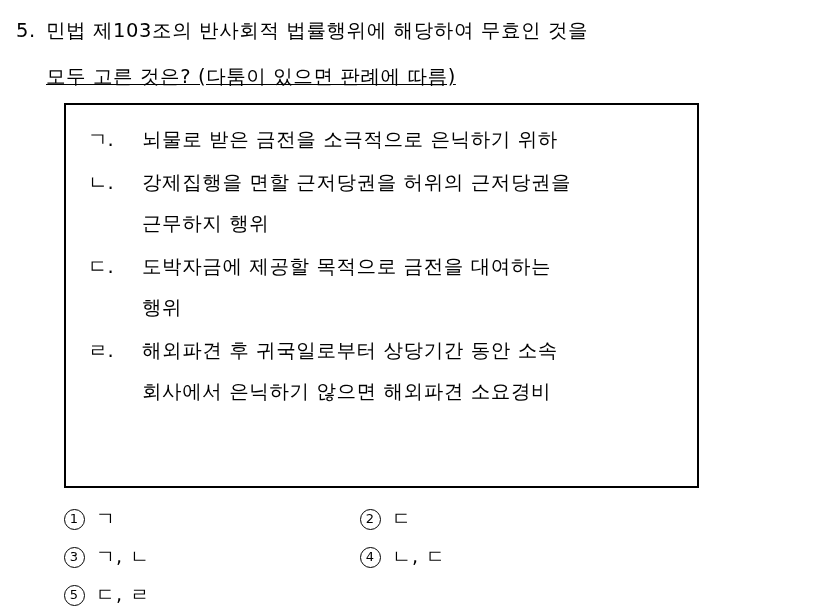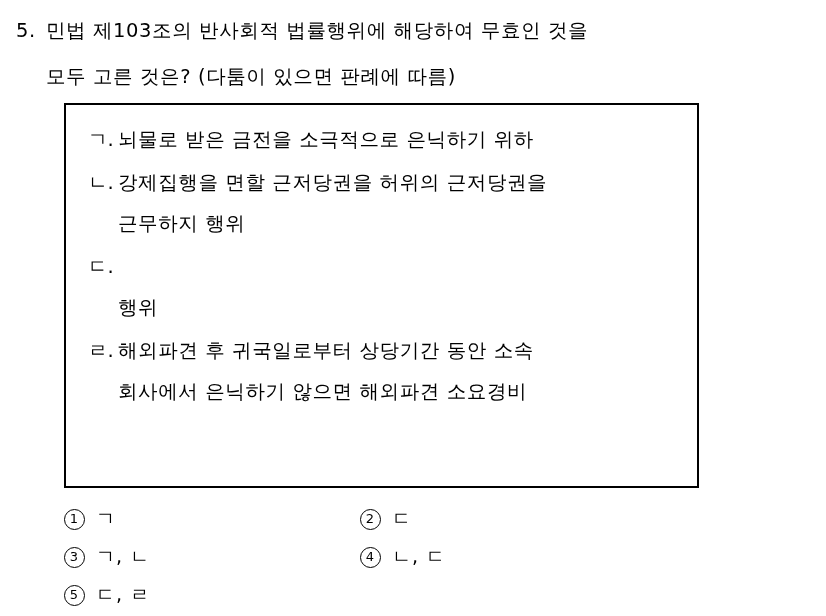--- a/index.html
+++ b/index.html
@@ -39,20 +39,21 @@
     width: 30px;
     flex: 0 0 30px;
     text-align: left;
     font-size: 19.5px;
   }
   .q-text {
     flex: 1 1 auto;
   }
   .q-line.cont .q-text {
     padding-left: 0;
+    text-decoration: underline;
   }
   .q-line.cont {
     padding-left: 30px;
   }
   
   .box {
     position: absolute;
     left: 64px;
     top: 103px;
     width: 635px;
@@ -77,20 +78,21 @@
     box-sizing: border-box;
   }
   .stmt-body {
     flex: 1 1 auto;
     font-size: 19.5px;
     line-height: 41px;
     letter-spacing: 0.6px;
   }
   .stmt-body .ln {
     white-space: nowrap;
+    margin-left: 24px;
   }
   
   .choices {
     position: absolute;
     left: 64px;
     top: 500px;
     width: 700px;
   }
   .choice-row {
     display: flex;
@@ -152,21 +154,21 @@
       <span class="stmt-marker">ㄴ.</span>
       <span class="stmt-body">
         <span class="ln">강제집행을 면할 근저당권을 허위의 근저당권을</span><br>
         <span class="ln">근무하지 행위</span>
       </span>
     </div>
 
     <div class="stmt">
       <span class="stmt-marker">ㄷ.</span>
       <span class="stmt-body">
-        <br>
+        <span class="ln">도박자금에 제공할 목적으로 금전을 대여하는</span><br>
         <span class="ln">행위</span>
       </span>
     </div>
 
     <div class="stmt">
       <span class="stmt-marker">ㄹ.</span>
       <span class="stmt-body">
         <span class="ln">해외파견 후 귀국일로부터 상당기간 동안 소속</span><br>
         <span class="ln">회사에서 은닉하기 않으면 해외파견 소요경비</span><br>
       </span>

